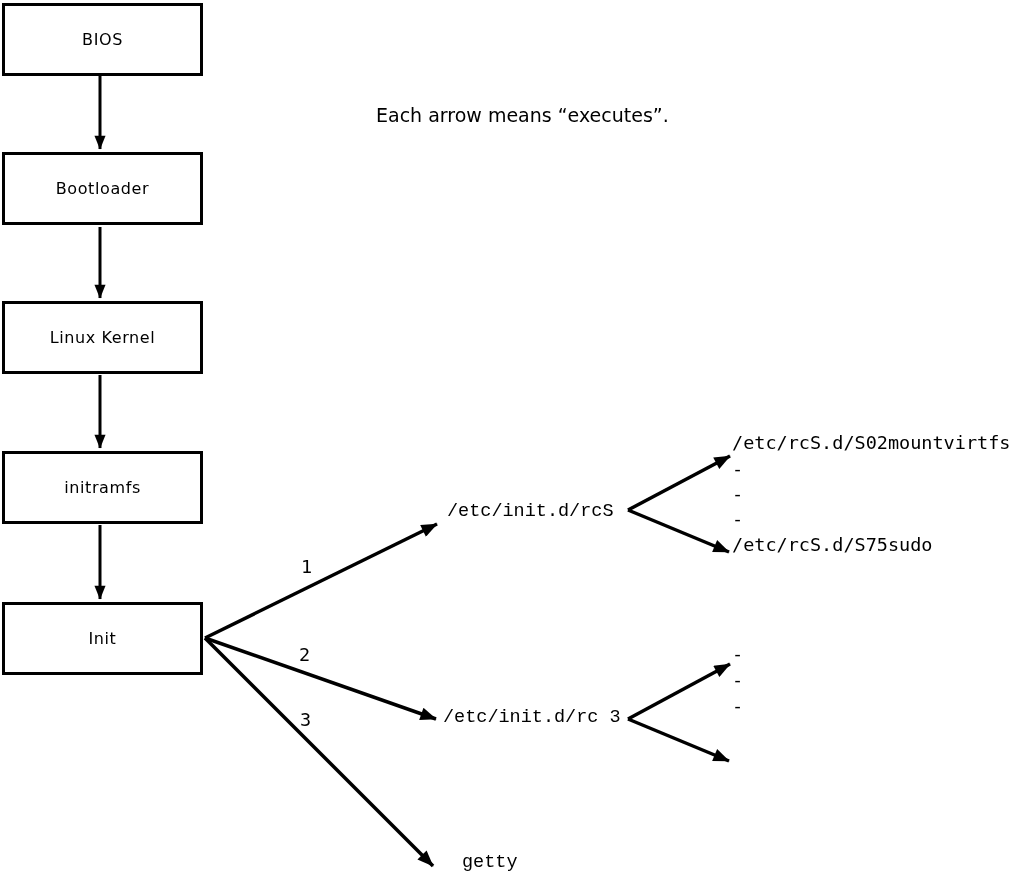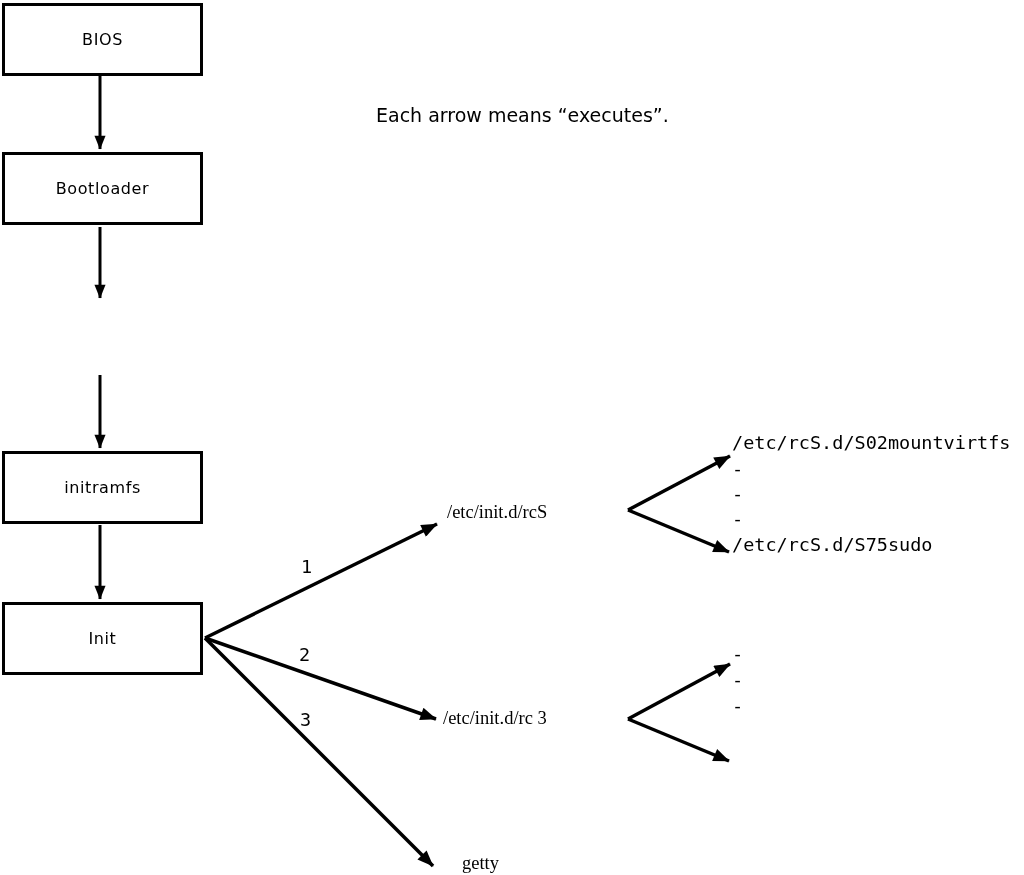--- a/index.html
+++ b/index.html
@@ -11,21 +11,21 @@
   .box{
     position:absolute;left:2px;width:201px;height:73px;box-sizing:border-box;
     border:3px solid #000;background:#fff;
     display:flex;align-items:center;justify-content:center;
     font-size:16px;letter-spacing:.6px;
   }
   .caption{
     position:absolute;left:357px;top:104px;font-size:19px;white-space:pre;margin-left:19px;
   }
   .mono{
-    position:absolute;font-family:Liberation Serif, serif;
+    position:absolute;font-family:Liberation Mono, monospace;
     font-size:18.5px;line-height:1;white-space:pre;
   }
   .num{
     position:absolute;font-family:"DejaVu Sans Mono",monospace;
     font-size:18.5px;line-height:1;
   }
   .col{
     position:absolute;left:732px;display:flex;flex-direction:column;
   }
   .col span{
@@ -60,20 +60,23 @@
     <line x1="628" y1="719" x2="730" y2="664" stroke="#000" stroke-width="3.5" marker-end="url(#ah)"></line>
     <line x1="628" y1="719" x2="729" y2="761" stroke="#000" stroke-width="3.5" marker-end="url(#ah)"></line>
   </svg>
 
   <div class="box" style="top:3px">
     <span>BIOS</span>
   </div>
   <div class="box" style="top:152px">
     <span>Bootloader</span>
   </div>
+  <div class="box" style="top:301px">
+    <span>Linux Kernel</span>
+  </div>
   <div class="box" style="top:602px">
     <span>Init</span>
   </div>
   <div class="box" style="top:451px">
     <span>initramfs</span>
   </div>
 
   <div class="caption">Each arrow means “executes”.</div>
 
   <div class="num" style="left:301px;top:558px">1</div>

